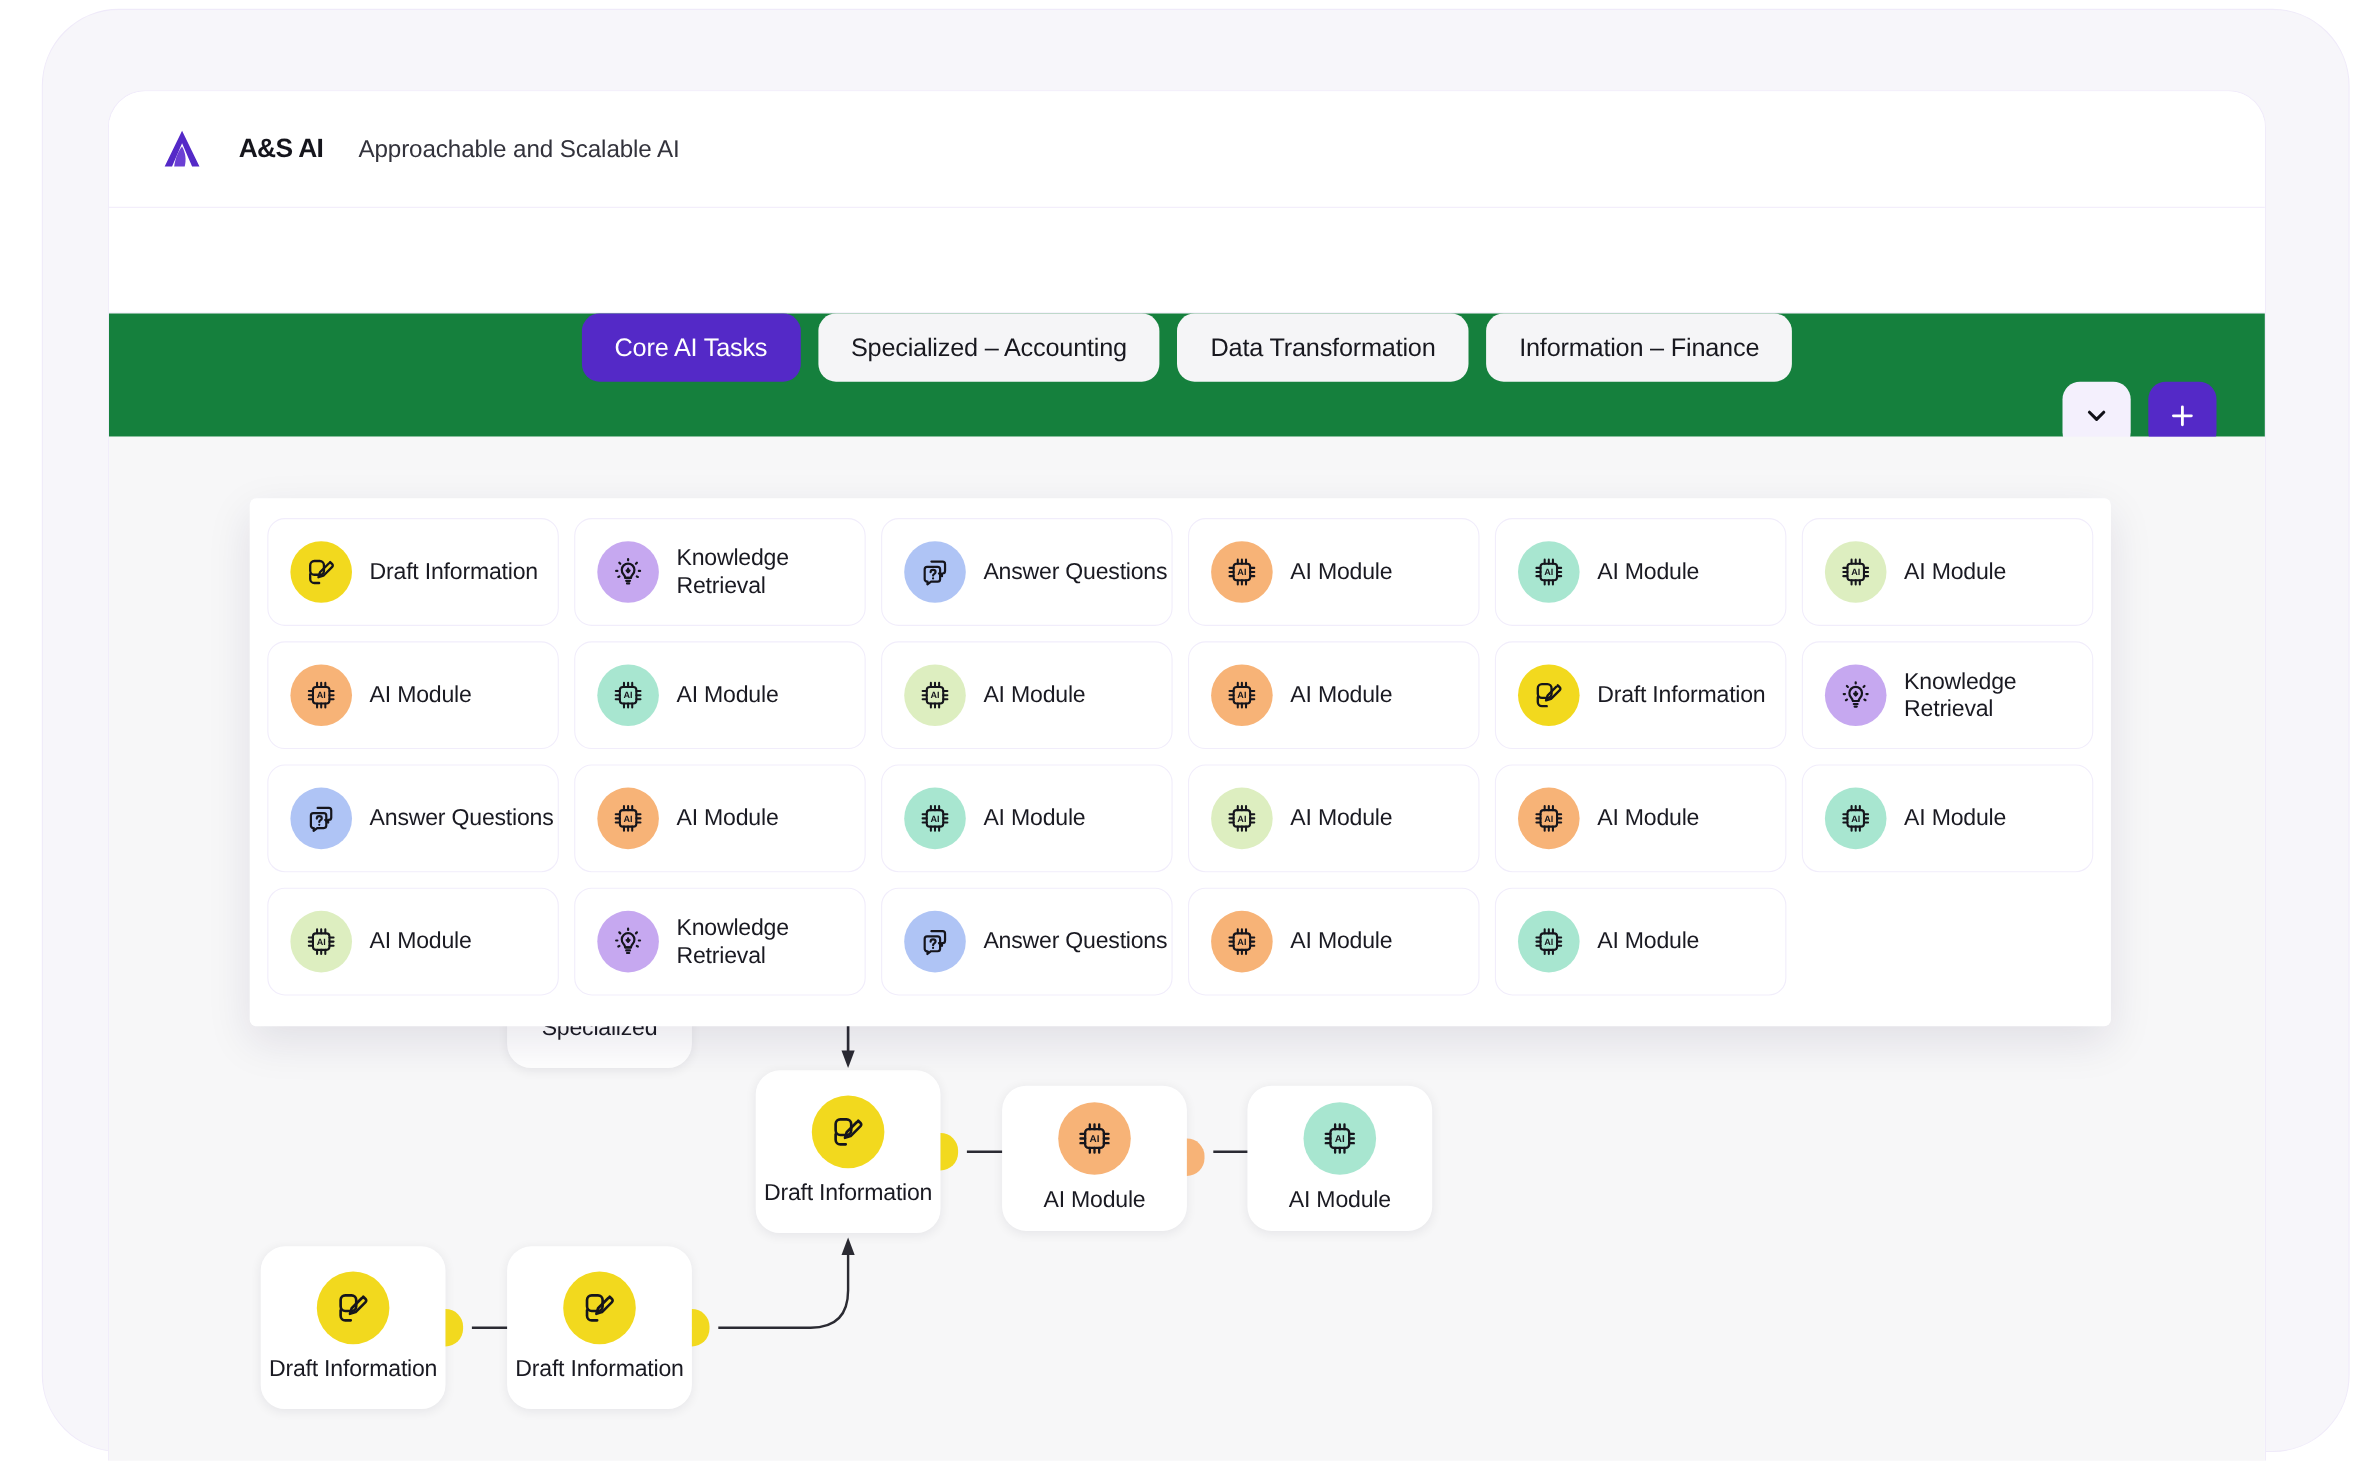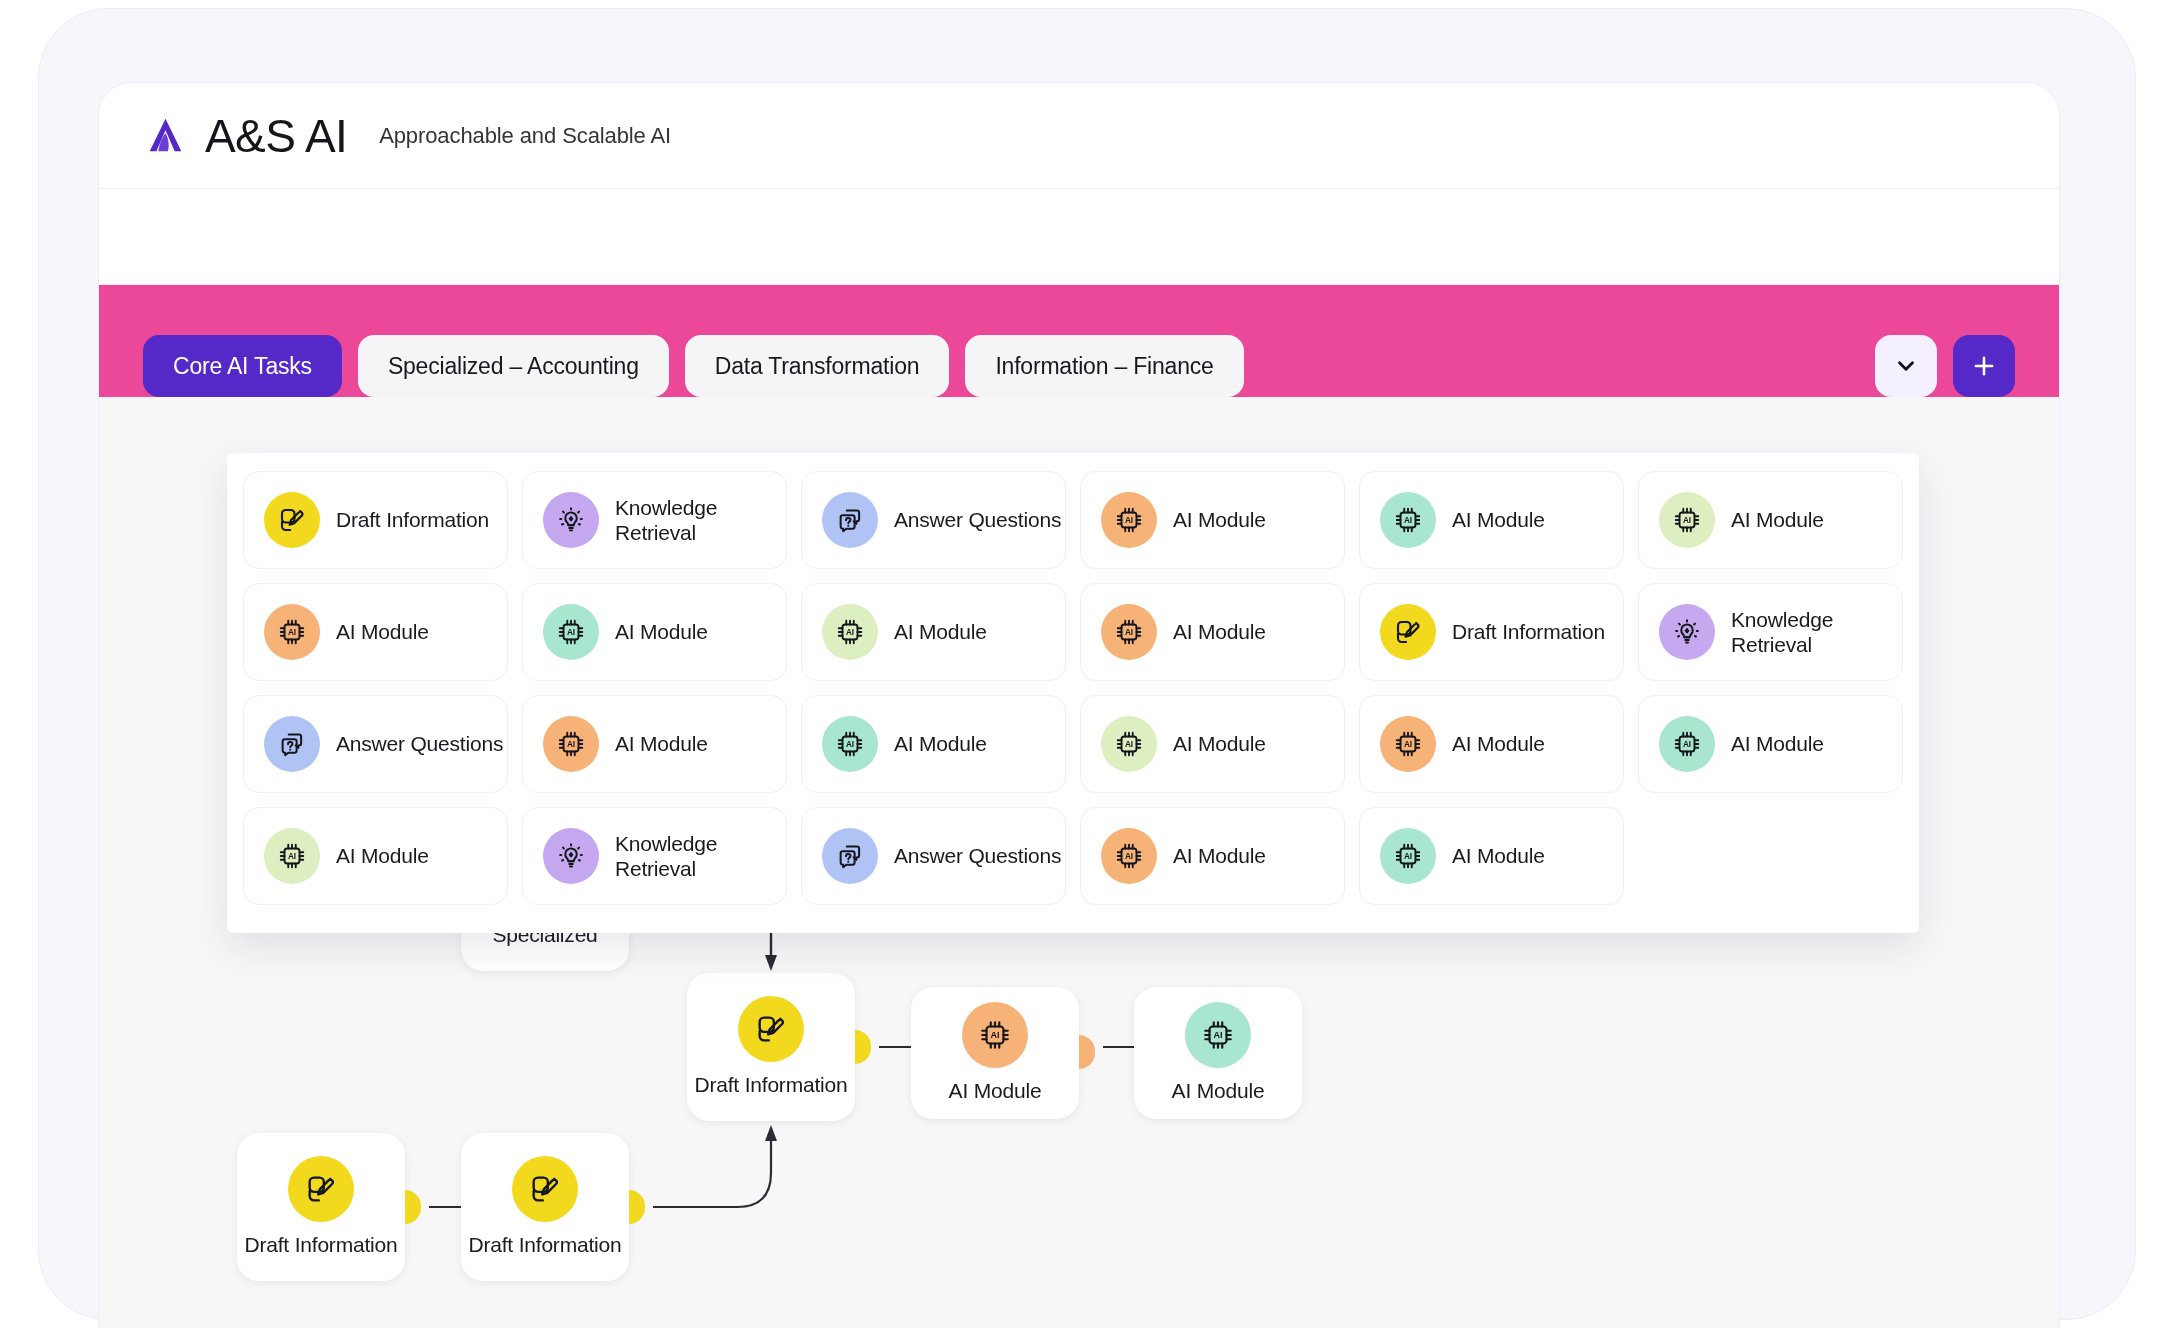--- a/index.html
+++ b/index.html
@@ -43,25 +43,25 @@
     left: 0; top: 0;
     width: 100%; height: 106px;
     background: #ffffff;
     border-bottom: 1px solid #f1ecfb;
     display: flex;
     align-items: center;
     padding-left: 44px;
   }
   .logo-mark { width: 46px; height: 46px; flex: none; }
   .brand-name {
-    font-size: 46px;
-    font-weight: 400;
+    font-size: 24px;
+    font-weight: 700;
     letter-spacing: -0.6px;
     color: #15151c;
-    margin-left: 16px;
+    margin-left: 28px;
   }
   .brand-tagline {
     font-size: 22px;
     color: #33333c;
     margin-left: 32px;
     letter-spacing: -0.1px;
   }
 
   
   .toolbar-strip {
@@ -70,24 +70,25 @@
     width: 100%; height: 96px;
     background: #ffffff;
     border-bottom: 1px solid #f1ecfb;
   }
 
   
   .tab-row {
     position: absolute;
     left: 0; top: 202px;
     width: 100%; height: 112px;
-    background: #ec4899;
-    display: flex;
-    align-items: flex-end;
+    background: #15803d;
+    display: flex;
+    align-items: center;
     padding: 0 44px;
+    flex-direction: column;
   }
   .tabs { display: flex; gap: 16px; }
   .tab {
     height: 62px;
     padding: 0 30px;
     border-radius: 16px;
     background: #f5f5f7;
     color: #18181f;
     font-size: 23px;
     letter-spacing: -0.2px;

